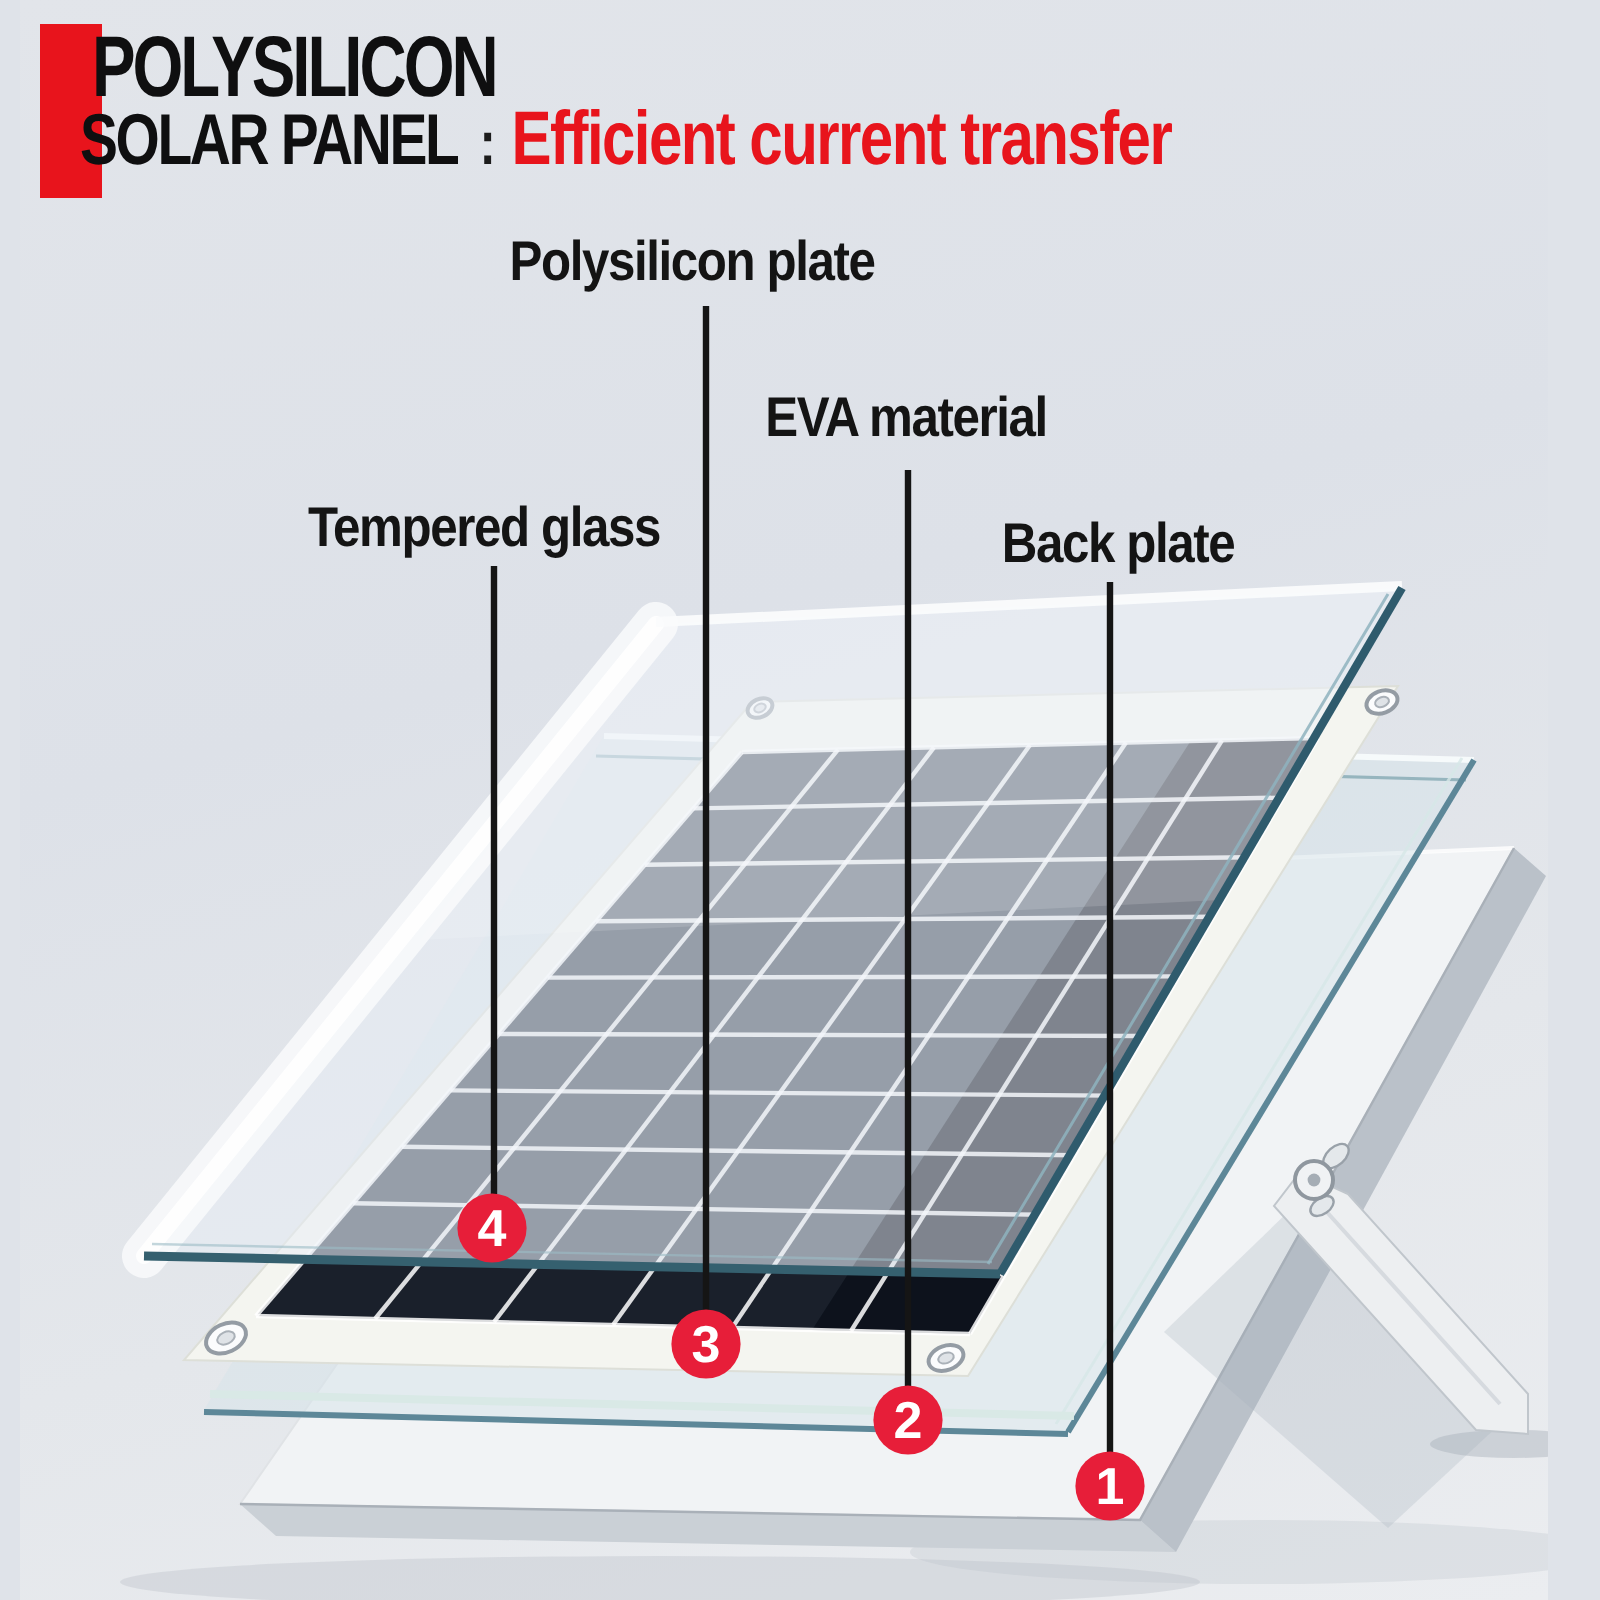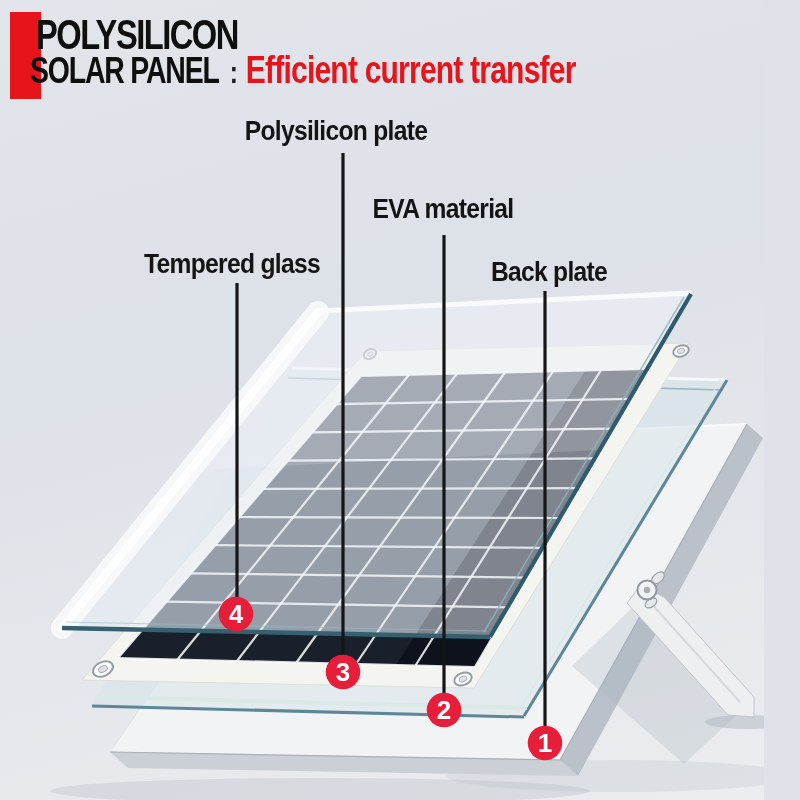--- a/index.html
+++ b/index.html
@@ -1,19 +1,20 @@
 <!DOCTYPE html>
 <html><head>
 <meta charset="utf-8">
 <style>
   html,body{margin:0;padding:0;background:#dfe3e9;}
   .stage{
     position:relative;width:764px;height:800px;overflow:hidden;
     background:linear-gradient(165deg,#e2e5ea 0%,#dde1e8 40%,#e4e7eb 70%,#ebedf0 100%);
     font-family:"Liberation Sans",sans-serif;
+    margin-left:10px;
   }
   .accent-bar{position:absolute;left:10px;top:12px;width:31px;height:87px;background:#e8141c;}
   .title-l1{
     position:absolute;left:36px;top:13px;margin:0;line-height:1;
     font-size:43px;font-weight:bold;letter-spacing:-2px;color:#0f0f10;
     transform:scaleX(.76);transform-origin:0 0;white-space:nowrap;
   }
   .title-l2{
     position:absolute;left:30px;top:50px;display:flex;align-items:baseline;
     transform:scaleX(.79);transform-origin:0 0;white-space:nowrap;line-height:1.1;

